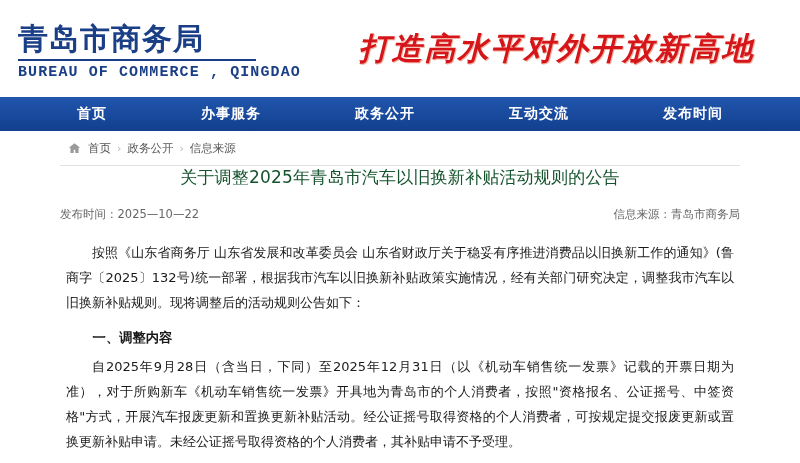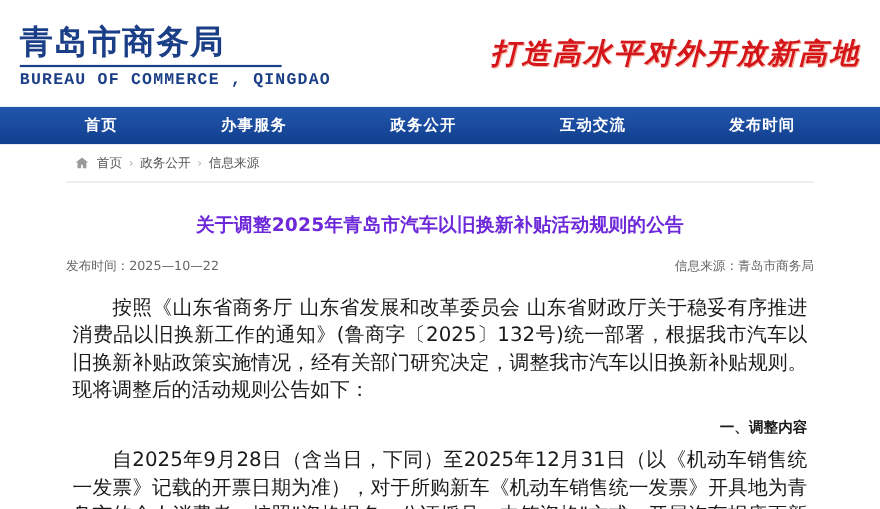--- a/index.html
+++ b/index.html
@@ -55,23 +55,23 @@
   .logo-en {
     font-family: Liberation Mono, monospace;
     font-size: 15px;
     font-weight: bold;
     color: #1b3f86;
     letter-spacing: 1.1px;
     white-space: nowrap;
   }
   .slogan {
     flex: 1;
-    text-align: right;
-    font-family: "DejaVu Sans", sans-serif;
-    font-size: 26px;
+    text-align: center;
+    font-family: "DejaVu Sans", sans-serif;
+    font-size: 31px;
     font-weight: bold;
     color: #d4161a;
     letter-spacing: 2px;
     font-style: italic;
     text-shadow: 1px 1px 0 #f3b0a0;
     padding-left: 30px;
     white-space: nowrap;
   }
 
   
@@ -126,57 +126,55 @@
   }
   .crumb {
     color: #555555;
     cursor: pointer;
   }
 
   .doc-title {
     text-align: center;
     font-family: "DejaVu Sans", sans-serif;
     font-size: 17px;
-    font-weight: bold;
-    color: #6d28d9;
-    margin-top: 27px;
+    font-weight: normal;
+    color: #14532d;
     letter-spacing: 0.2px;
   }
   .doc-meta {
     display: flex;
     justify-content: space-between;
     gap: 34px;
     margin-top: 18px;
     font-size: 11.5px;
     color: #666666;
     font-family: "DejaVu Sans", sans-serif;
   }
 
   .doc-body {
     margin-top: 18px;
     padding: 0 6px;
   }
   .para {
     font-family: "DejaVu Sans", sans-serif;
-    font-size: 18px;
+    font-size: 13px;
     color: #1a1a1a;
     line-height: 25px;
     text-align: justify;
     text-indent: 2em;
     margin: 0 0 6px 0;
   }
   .section-head {
     font-family: "DejaVu Sans", sans-serif;
     font-size: 13.3px;
     font-weight: bold;
     color: #1a1a1a;
     line-height: 25px;
     text-indent: 2em;
     margin: 10px 0 4px 0;
-    text-align: right;
   }
 </style>
 </head>
 <body>
 
 <div class="page">
 
   <div class="header">
     <div class="logo-block">
       <div class="logo-cn">青岛市商务局</div>

